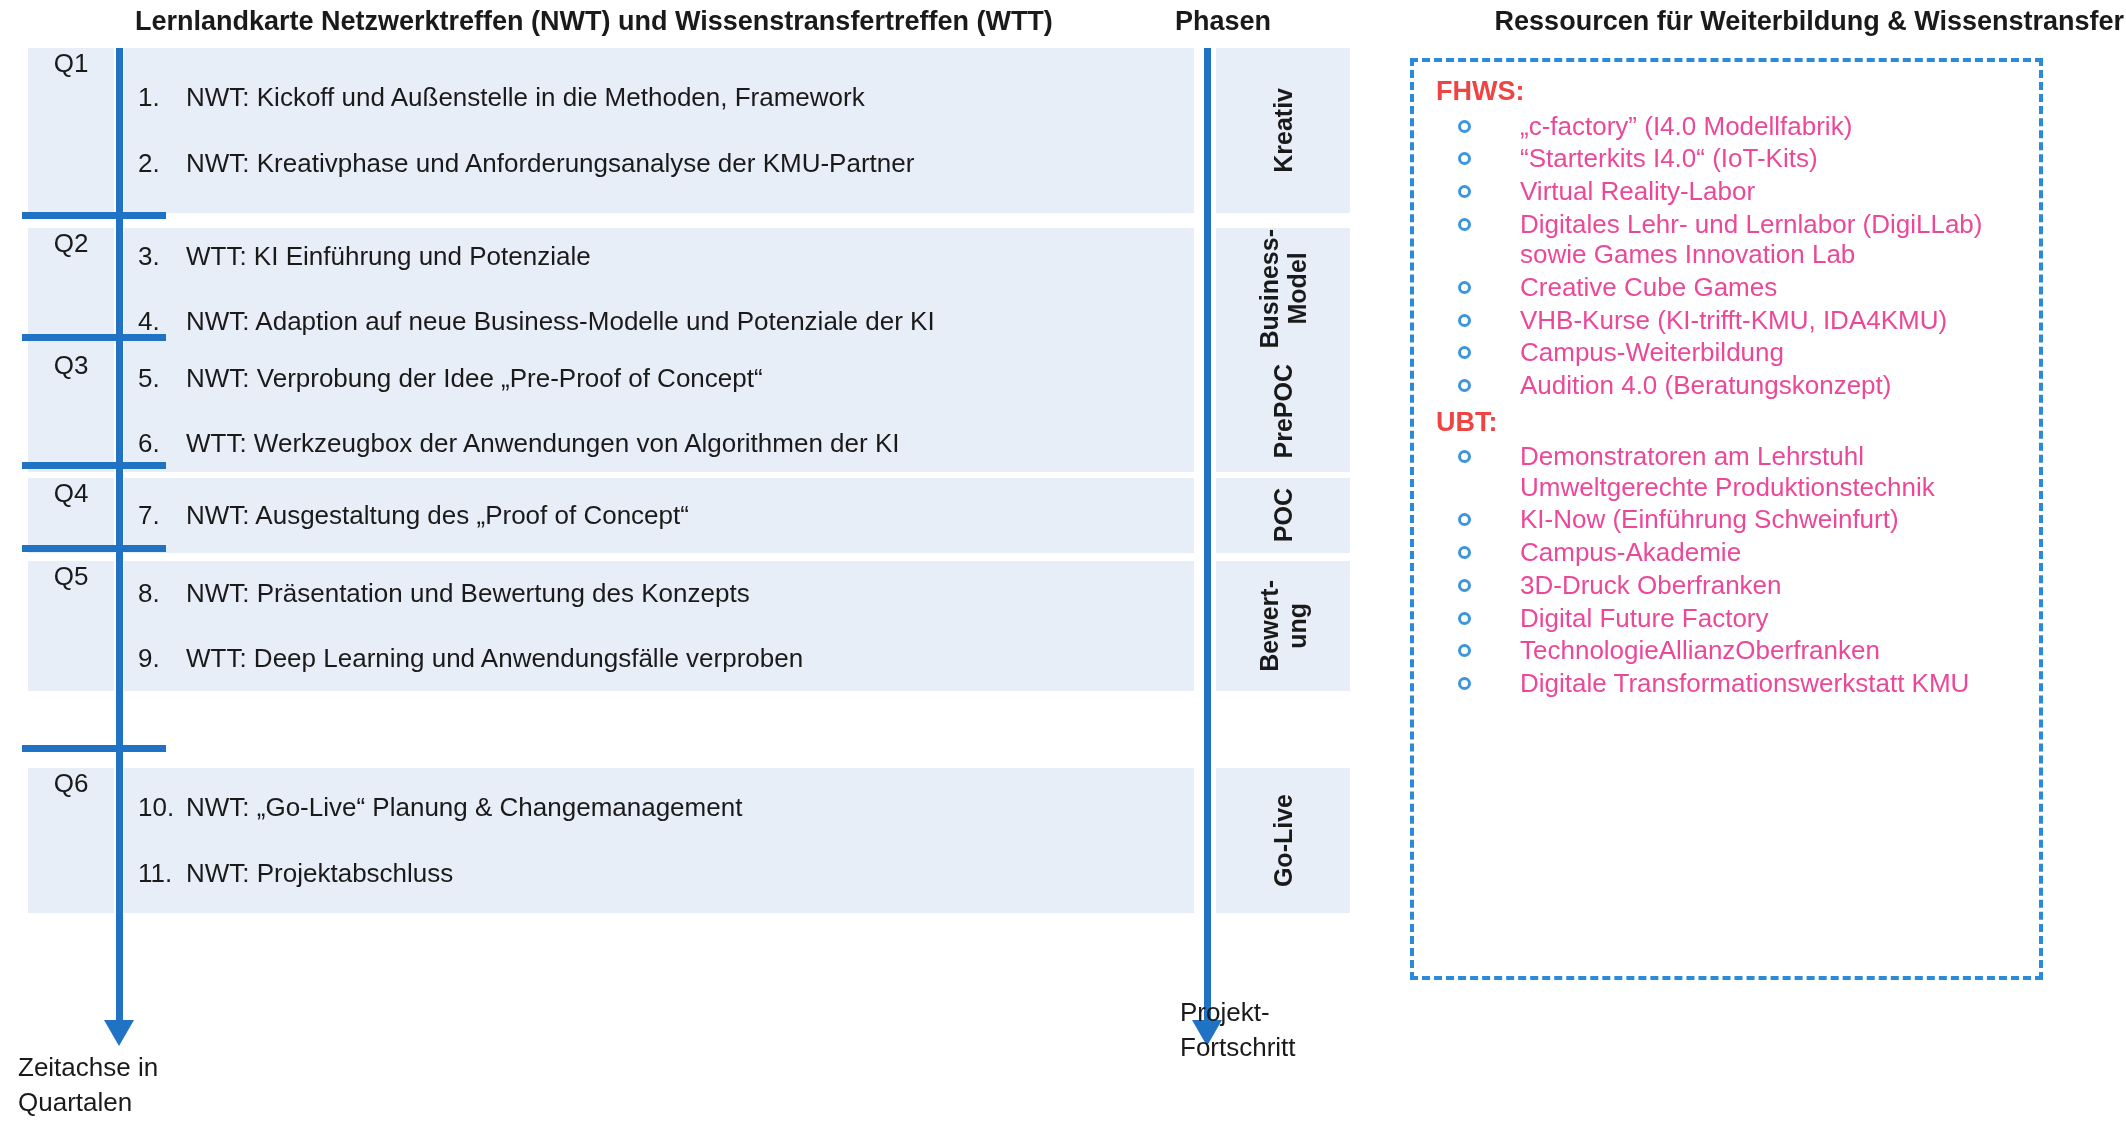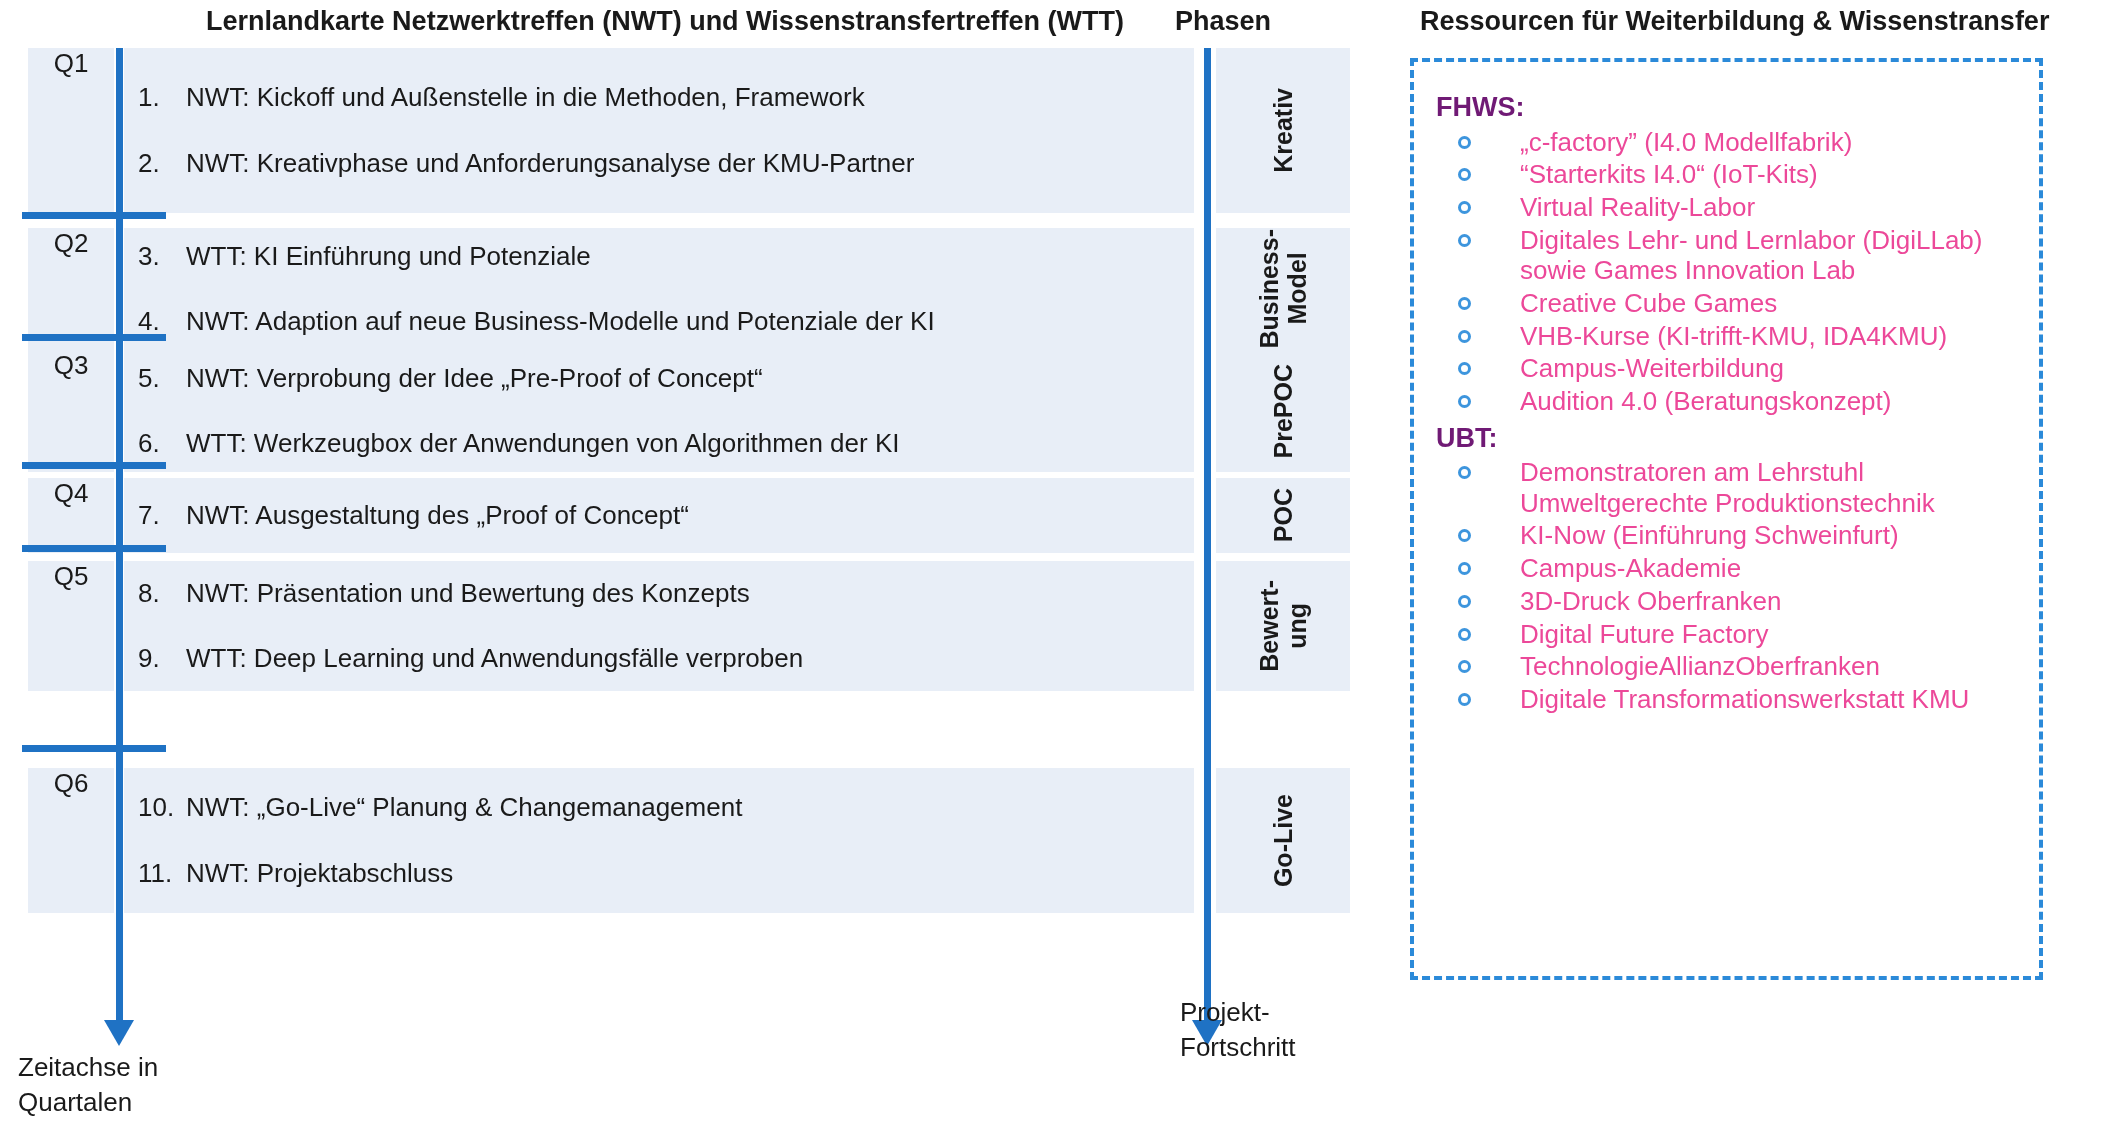--- a/index.html
+++ b/index.html
@@ -18,23 +18,23 @@
 
   
   .hdr {
     position: absolute;
     font-weight: bold;
     font-size: 27px;
     color: #1a1a1a;
     white-space: nowrap;
     line-height: 1;
   }
-  #hdr-main    { left: 135px;  top: 8px;  width: 1060px; text-align: center; }
+  #hdr-main    { left: 135px;  top: 8px;  width: 1060px; text-align: left; }
   #hdr-phasen  { left: 1175px; top: 8px;  width: 140px;  text-align: left; }
-  #hdr-res     { left: 1420px; top: 8px;  width: 660px;  text-align: left; }
+  #hdr-res     { left: 1464px; top: 8px;  width: 660px;  text-align: right; }
 
   
   #grid {
     position: absolute;
     left: 0px;
     top: 48px;
     width: 1370px;
     height: 915px;
   }
   .qrow {
@@ -141,22 +141,22 @@
   #reslist {
     position: absolute;
     left: 1436px;
     top: 74px;
     width: 610px;
   }
   .res-head {
     font-weight: bold;
     font-size: 27px;
     line-height: 1.28;
-    color: #701a75;
-    margin: 16px 0 2px 0;
+    color: #ef4444;
+    margin: 0 0 2px 0;
   }
   .res-item {
     position: relative;
     font-size: 26px;
     line-height: 1.18;
     color: #ec4899;
     padding-left: 84px;
     margin-bottom: 2px;
   }
   .res-bullet {

